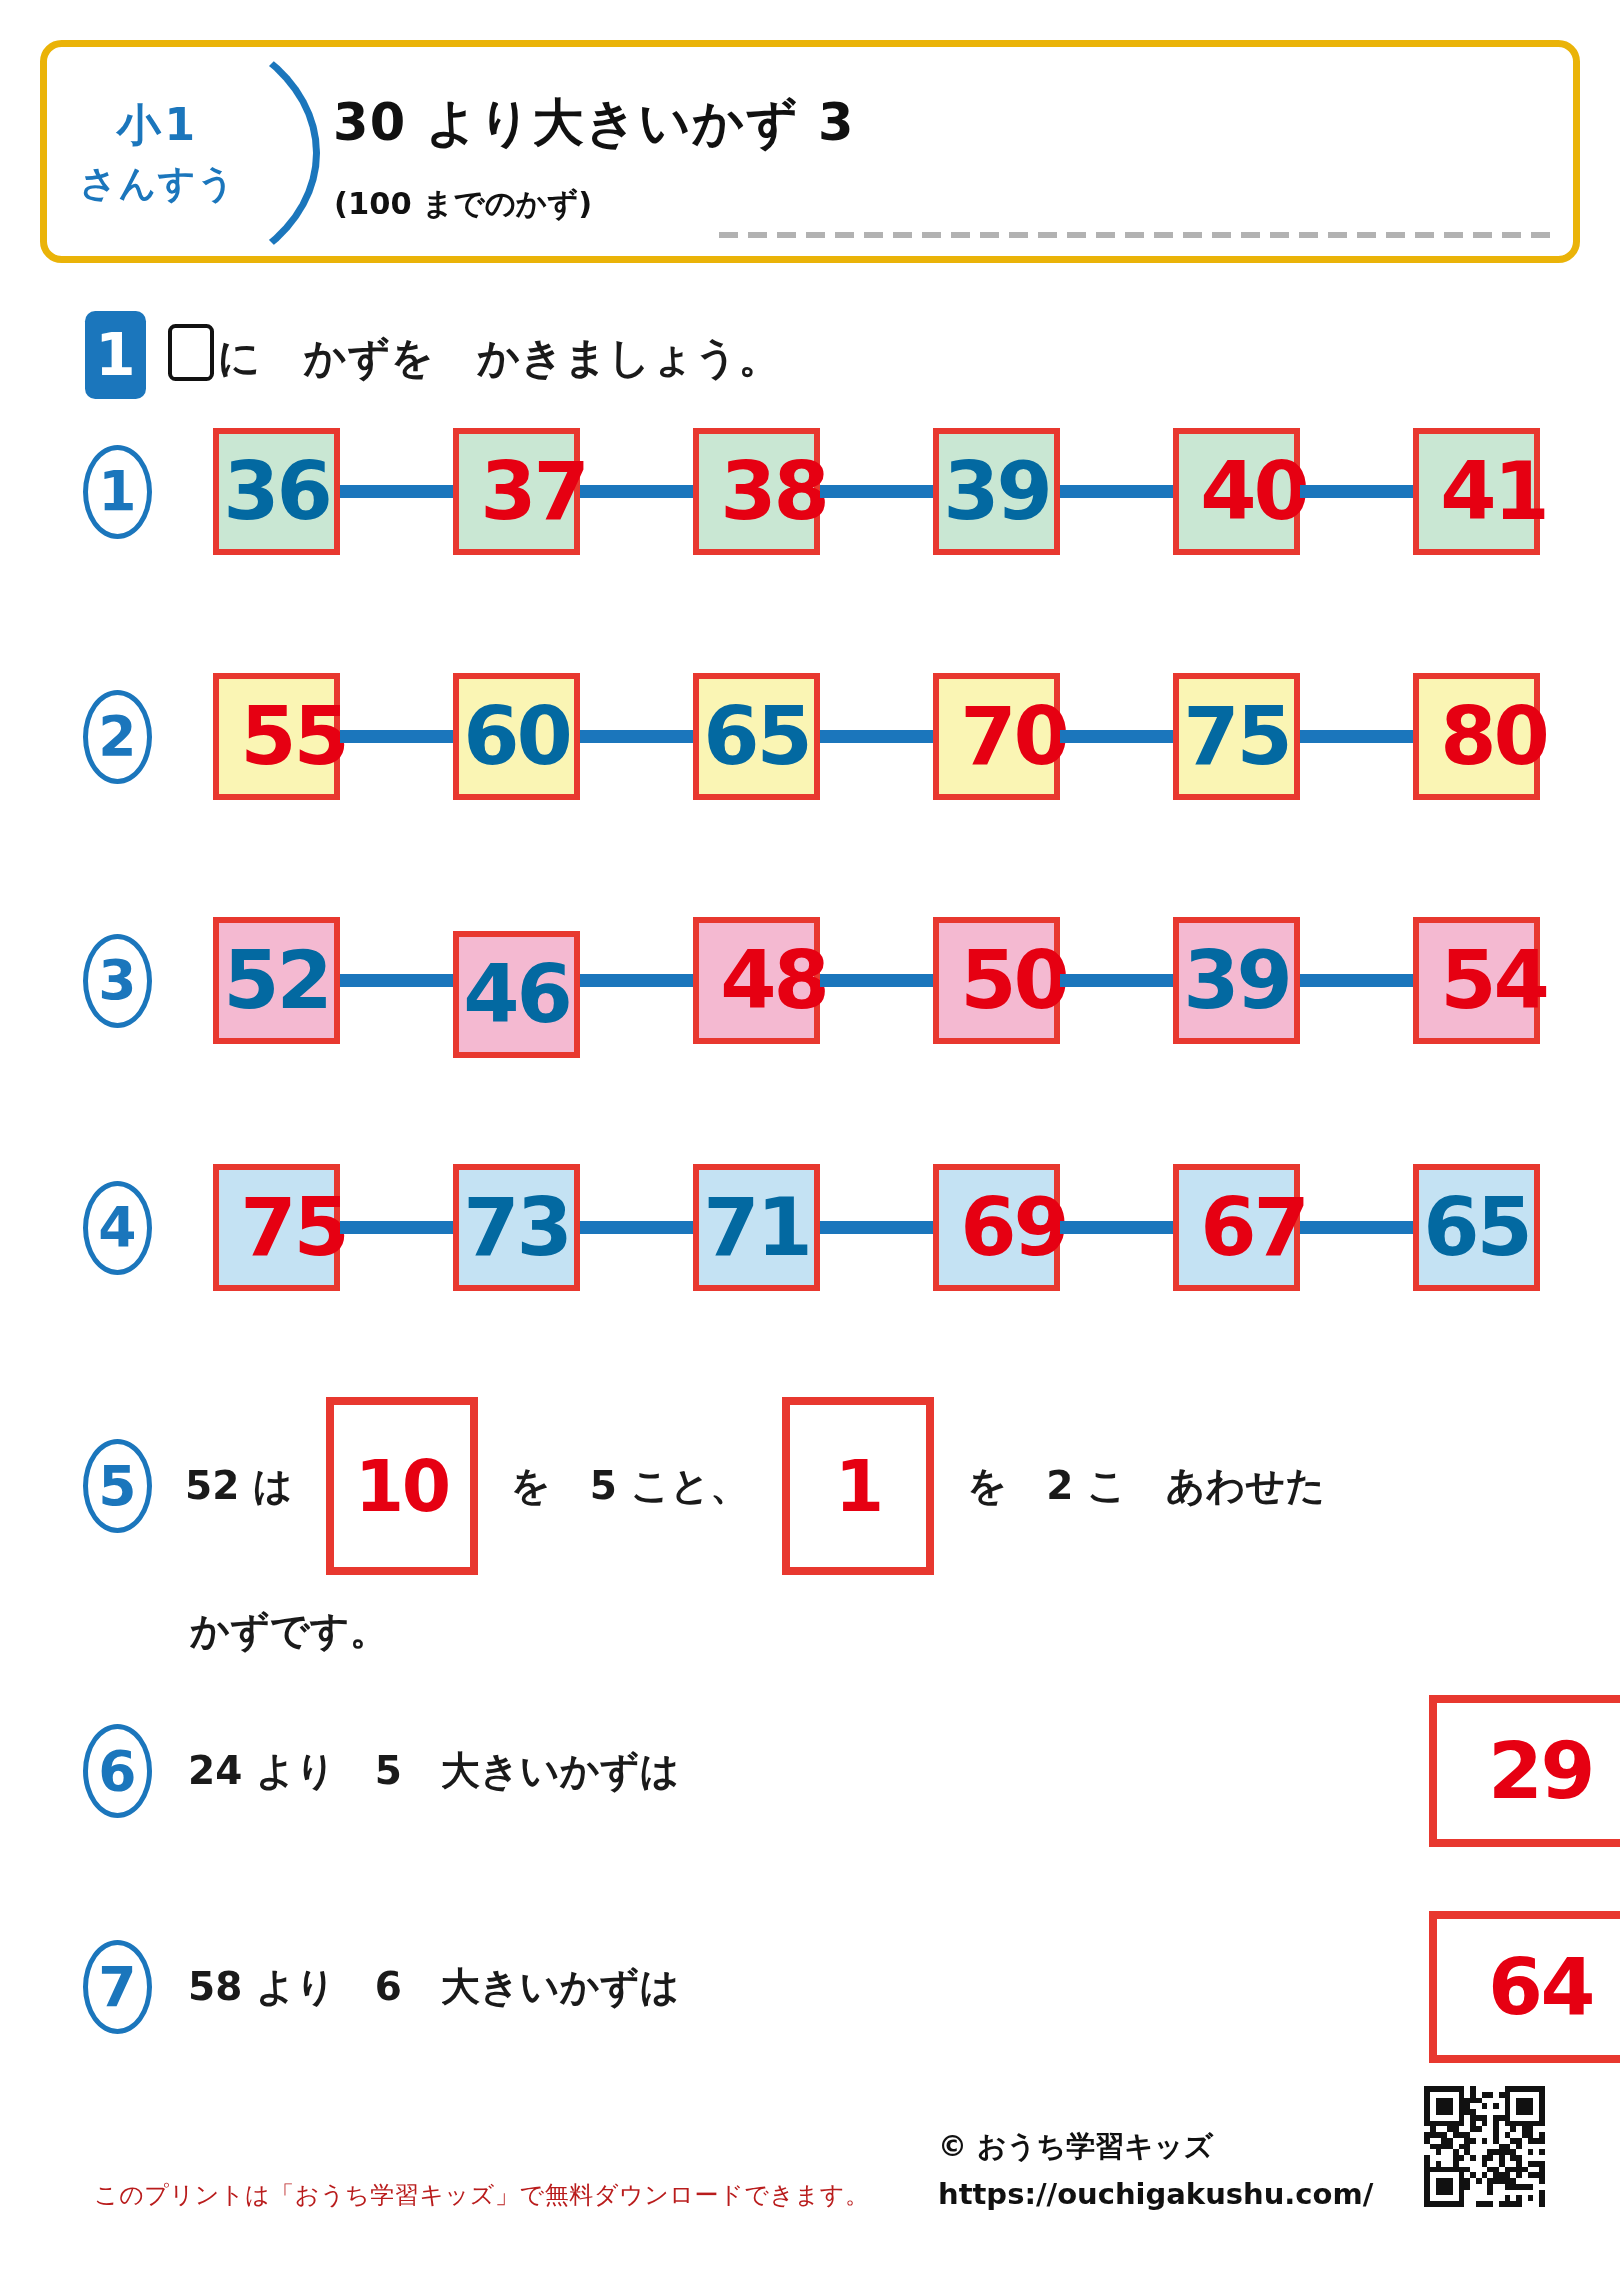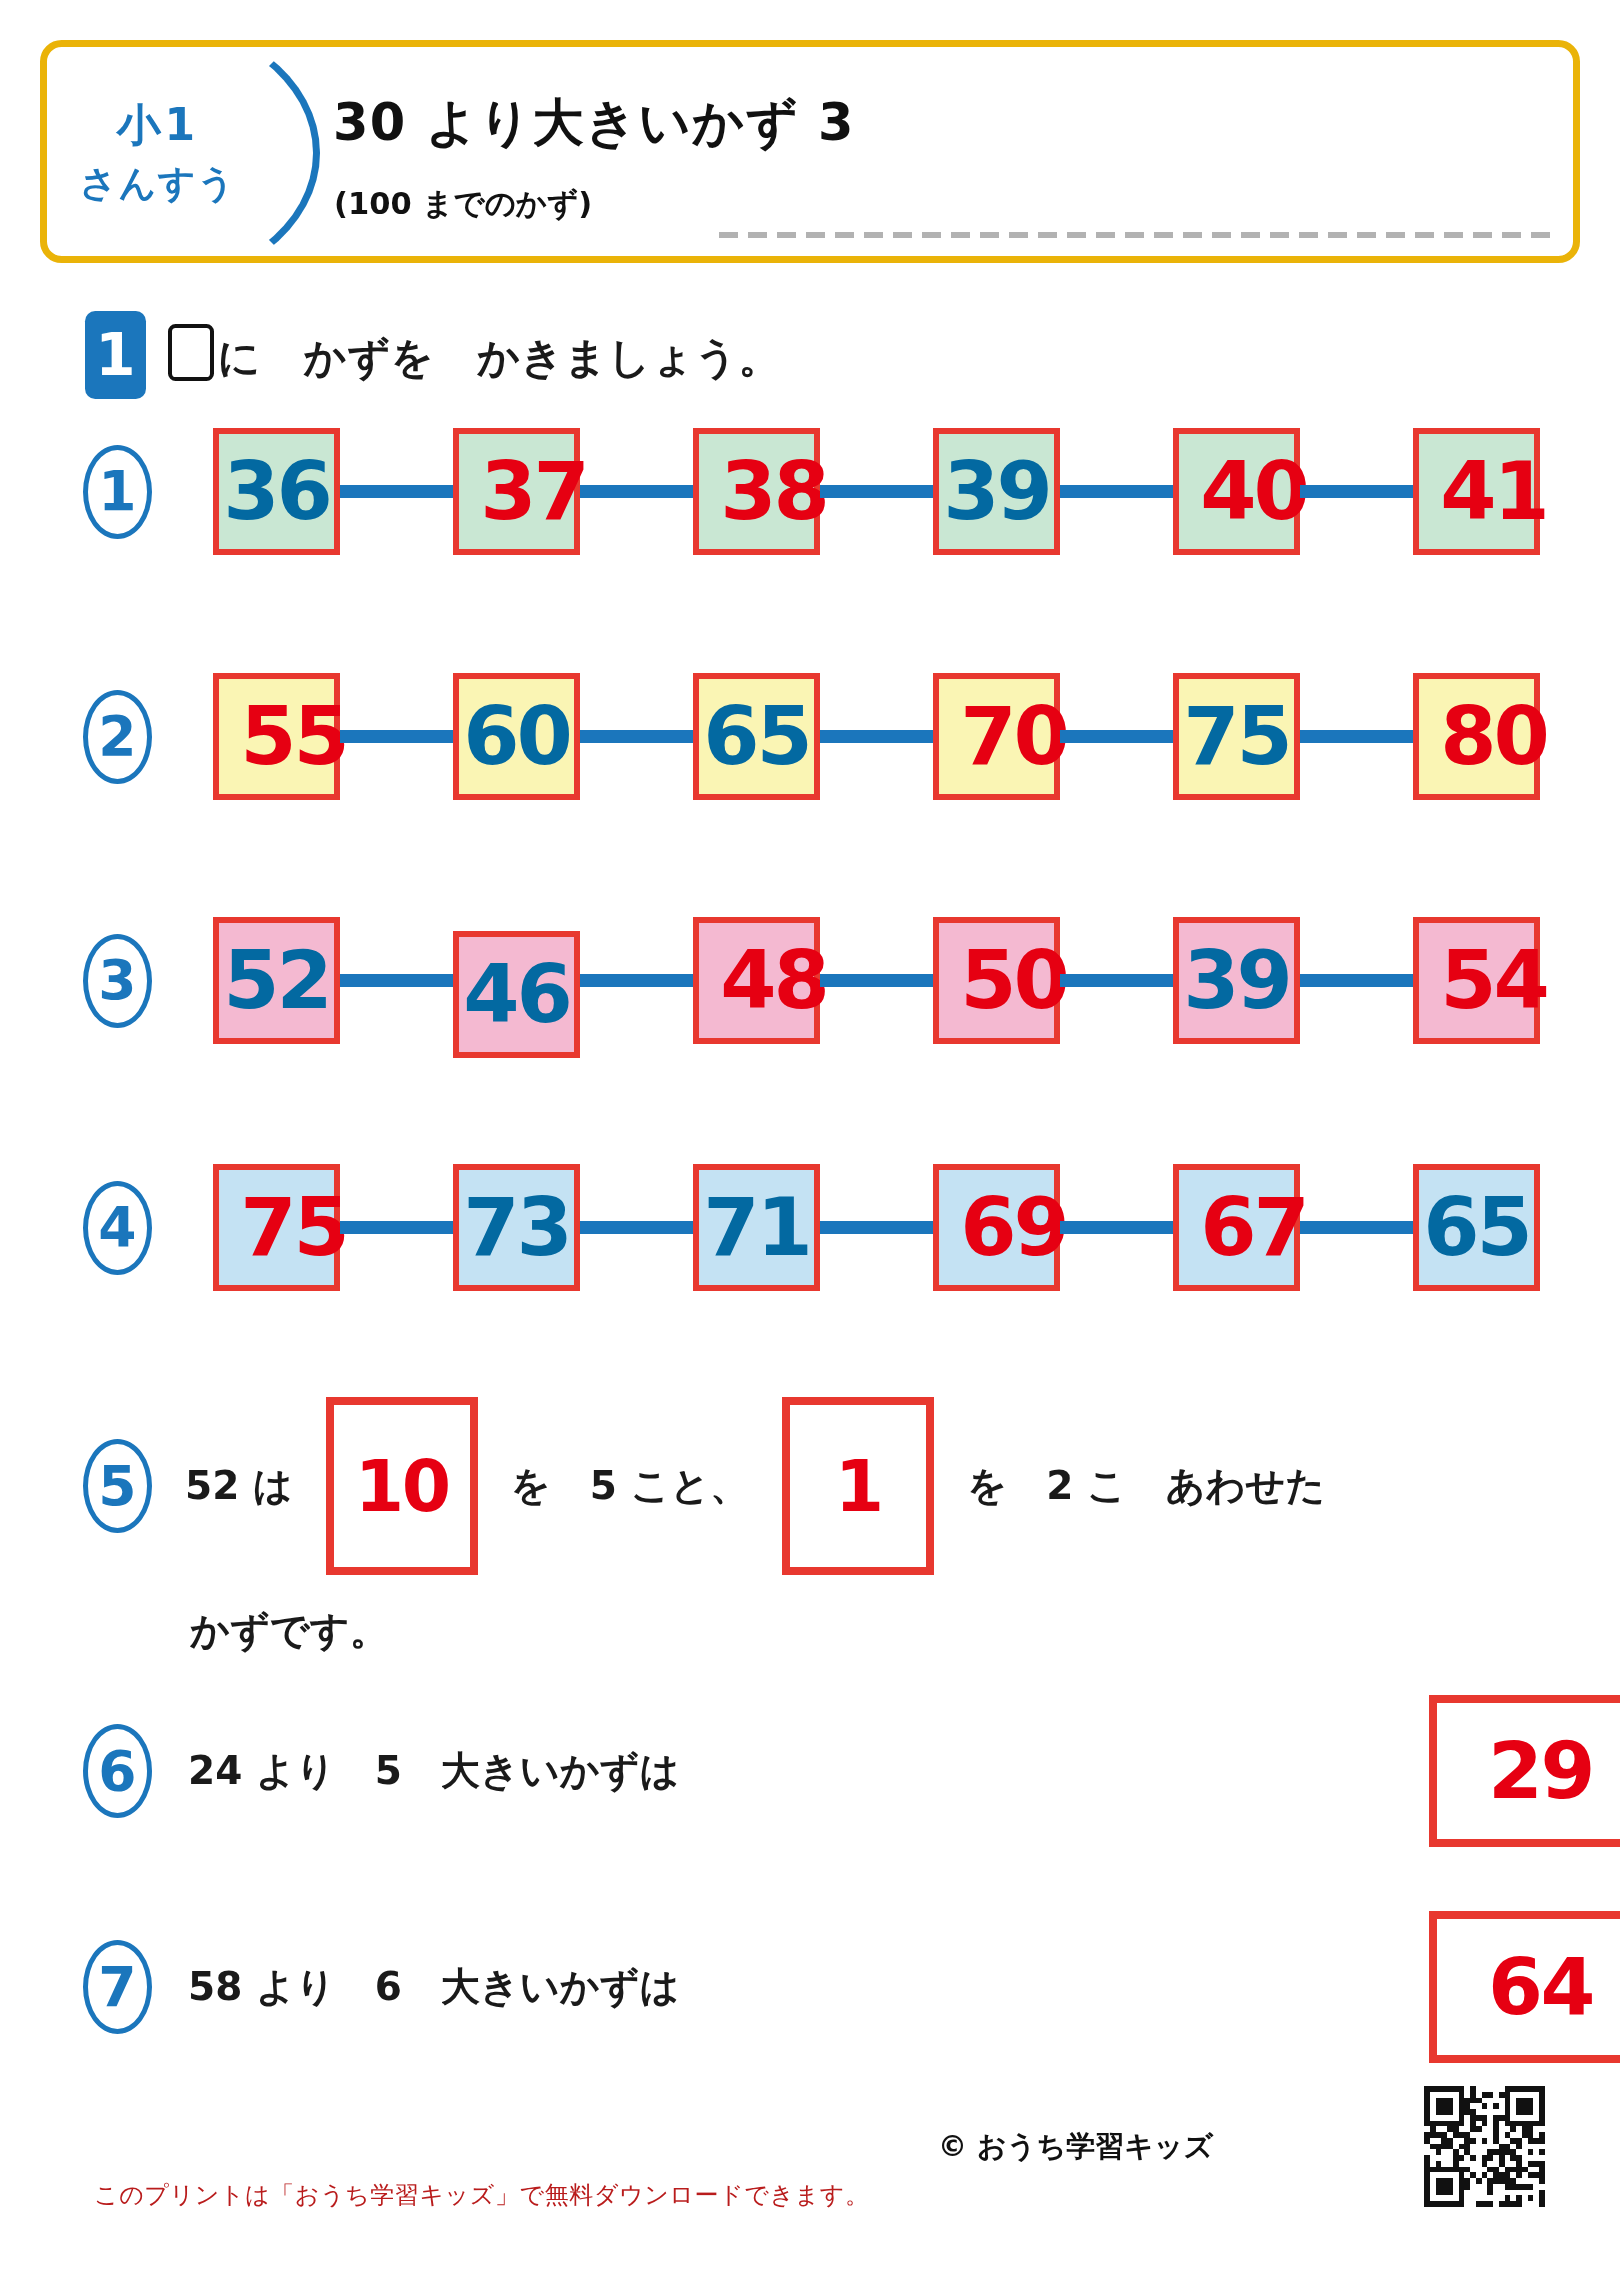--- a/index.html
+++ b/index.html
@@ -192,20 +192,21 @@
     <span>58 より　6　大きいかずは</span>
     <div class="q67-box-anchor">
       <div class="answer-frame big-frame">
         <span>64</span>
       </div>
     </div>
   </div>
 
   <div class="footer-note">このプリントは「おうち学習キッズ」で無料ダウンロードできます。</div>
   <div class="footer-credit">© おうち学習キッズ</div>
+  <div class="footer-url">https://ouchigakushu.com/</div>
   <svg class="qr" id="qr" viewBox="0 0 21 21" shape-rendering="crispEdges">
       <rect x="0" y="0" width="1" height="1" fill="#111"></rect>
       <rect x="1" y="0" width="1" height="1" fill="#111"></rect>
       <rect x="2" y="0" width="1" height="1" fill="#111"></rect>
       <rect x="3" y="0" width="1" height="1" fill="#111"></rect>
       <rect x="4" y="0" width="1" height="1" fill="#111"></rect>
       <rect x="5" y="0" width="1" height="1" fill="#111"></rect>
       <rect x="6" y="0" width="1" height="1" fill="#111"></rect>
       <rect x="8" y="0" width="1" height="1" fill="#111"></rect>
       <rect x="14" y="0" width="1" height="1" fill="#111"></rect>

